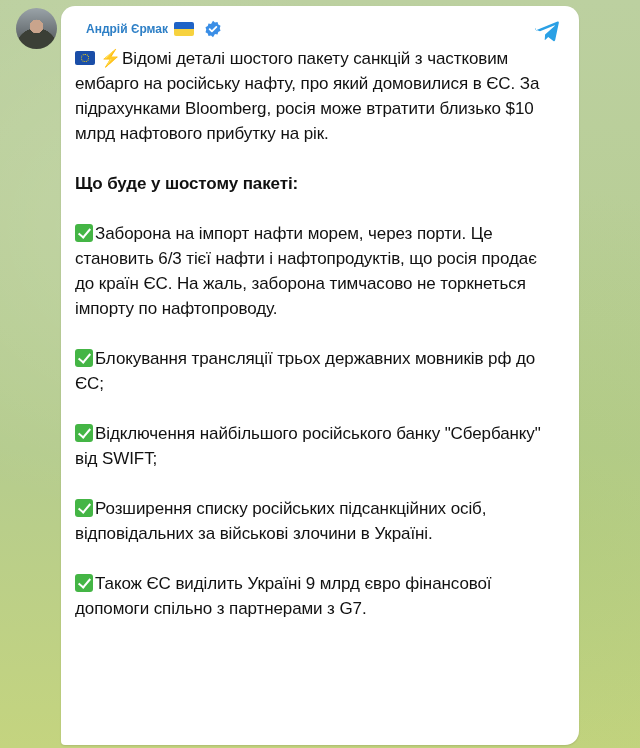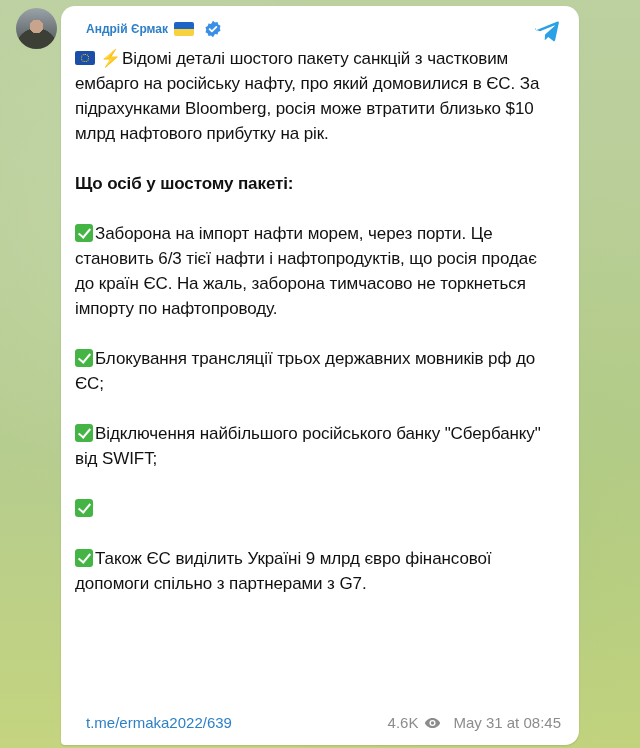--- a/index.html
+++ b/index.html
@@ -83,42 +83,31 @@
   </div>
 
   <svg class="tg-logo" viewBox="0 0 24 22">
     <path d="M1 10.2L22.5 1.5c.9-.3 1.6.3 1.3 1.6l-3.6 17c-.2 1.1-.9 1.4-1.8.9l-5.2-3.9-2.5 2.4c-.3.3-.5.5-1 .5l.4-5.4 9.8-8.8c.4-.4-.1-.6-.7-.2L5 11.2 0 9.6c-1-.3-1-1 .2-1.5z" fill="#2aa0e5"></path>
   </svg>
 
   <div class="body">
     <p class="para">
       <span class="flag-eu"></span><span class="bolt">⚡</span><span>Відомі деталі шостого пакету санкцій з частковим ембарго на російську нафту, про який домовилися в ЄС. За підрахунками Bloomberg, росія може втратити близько $10 млрд нафтового прибутку на рік.</span>
     </p>
-    <p class="para bold">Що осіб у шостому пакеті:</p>
+    <p class="para bold">Що буде у шостому пакеті:</p>
     <p class="para">
       <span class="check"></span><span>Заборона на імпорт нафти морем, через порти. Це становить 6/3 тієї нафти і нафтопродуктів, що росія продає до країн ЄС. На жаль, заборона тимчасово не торкнеться імпорту по нафтопроводу.</span>
     </p>
     <p class="para">
       <span class="check"></span><span>Блокування трансляції трьох державних мовників рф до ЄС;</span>
     </p>
     <p class="para">
       <span class="check"></span><span>Відключення найбільшого російського банку "Сбербанку" від SWIFT;</span>
     </p>
     <p class="para">
-      <span class="check"></span>
+      <span class="check"></span><span>Розширення списку російських підсанкційних осіб, відповідальних за військові злочини в Україні.</span>
     </p>
     <p class="para">
       <span class="check"></span><span>Також ЄС виділить Україні 9 млрд євро фінансової допомоги спільно з партнерами з G7.</span>
     </p>
   </div>
 
-  <div class="footer">
-    <span class="link">t.me/ermaka2022/639</span>
-    <span class="spacer"></span>
-    <span class="views">4.6K</span>
-    <svg class="eye" viewBox="0 0 20 14">
-      <path d="M10 1C5.5 1 2 4.2 1 7c1 2.8 4.5 6 9 6s8-3.2 9-6c-1-2.8-4.5-6-9-6z" fill="#8c8c8c"></path>
-      <circle cx="10" cy="7" r="3.6" fill="#fff"></circle>
-      <circle cx="10" cy="7" r="2" fill="#8c8c8c"></circle>
-    </svg>
-    <span>May 31 at 08:45</span>
-  </div>
 </div>
 
 </body></html>

